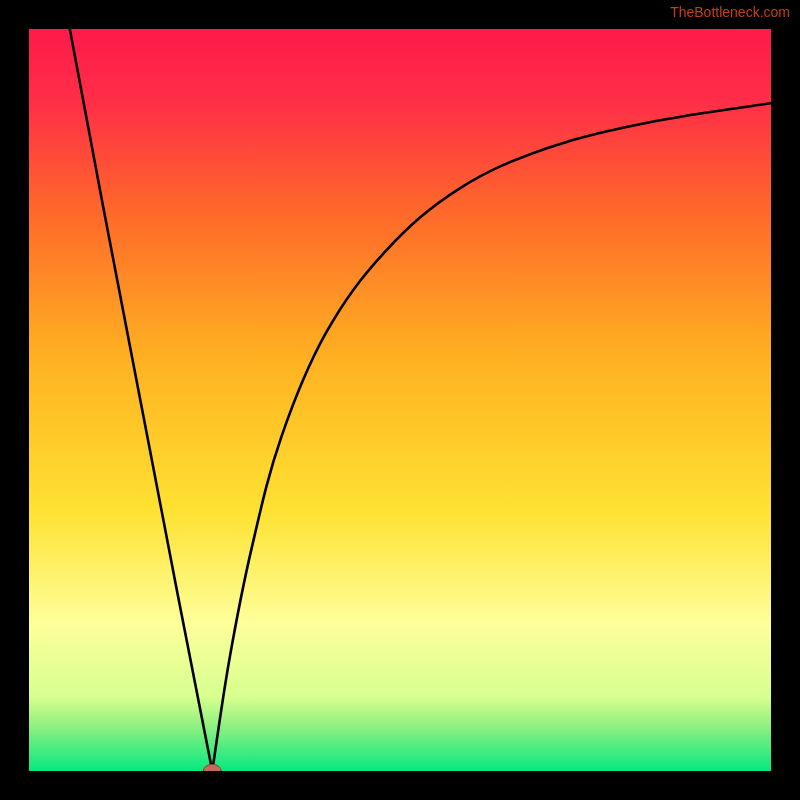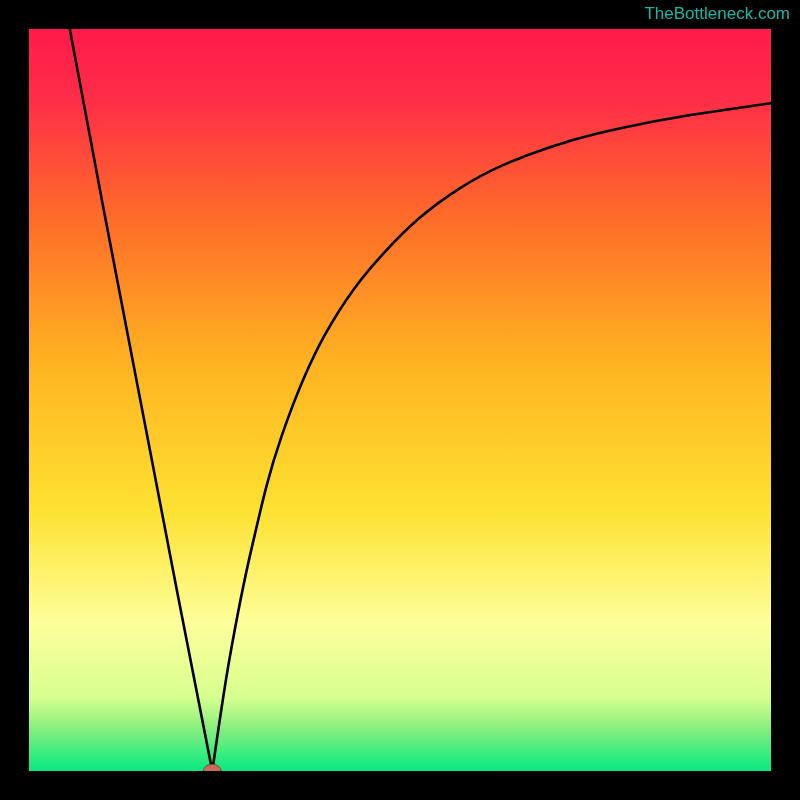--- a/index.html
+++ b/index.html
@@ -23,22 +23,22 @@
     position: absolute;
     left: 0;
     top: 0;
     width: 742px;
     height: 742px;
   }
   .watermark {
     position: absolute;
     top: 4px;
     right: 10px;
-    color: #14b8a6;
-    font-size: 17px;
+    color: #c2410c;
+    font-size: 14px;
     font-weight: 400;
     letter-spacing: 0px;
     font-family: Arial, Helvetica, sans-serif;
   }
 </style>
 </head>
 <body>
 
 <div class="frame">
   <svg class="plot" viewBox="0 0 742 742" preserveAspectRatio="none">

